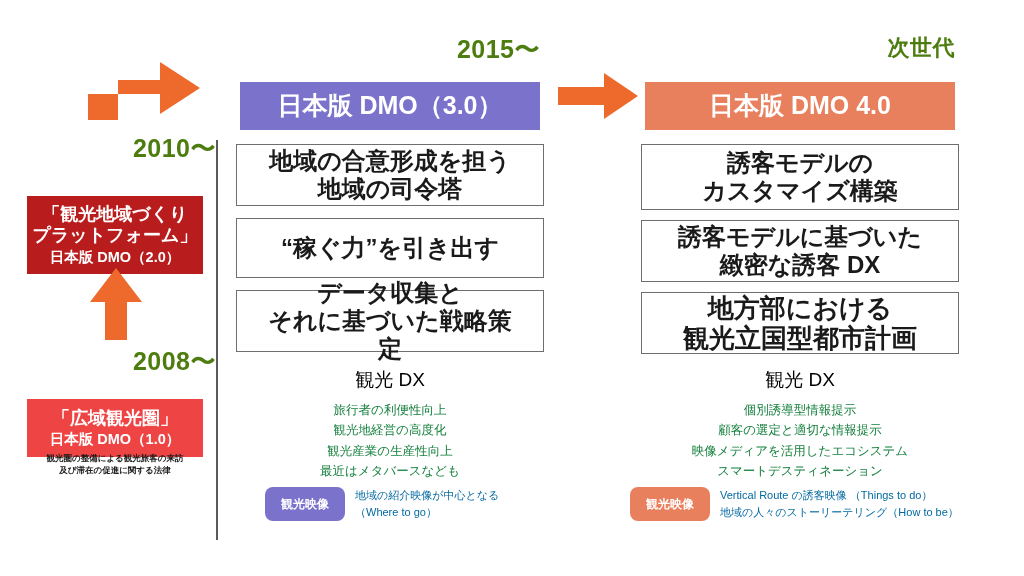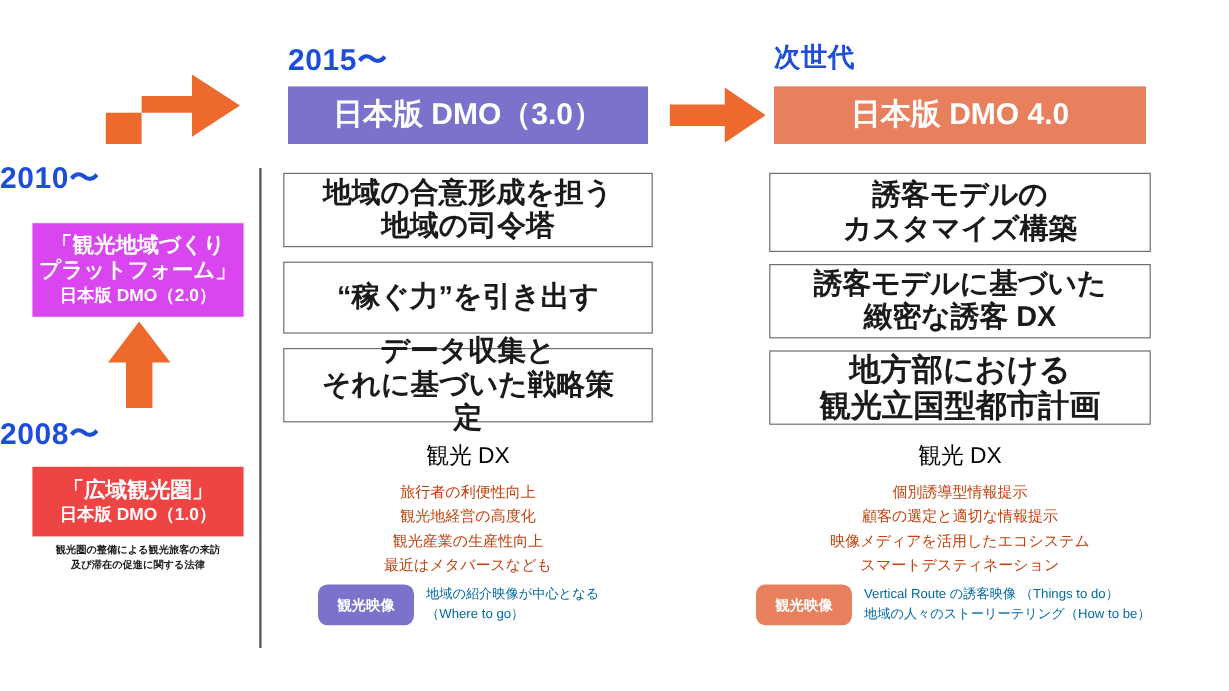--- a/index.html
+++ b/index.html
@@ -17,35 +17,36 @@
     height: 576px;
     background: #ffffff;
     overflow: hidden;
   }
 
   
   .abs { position: absolute; }
 
   
   .era-label {
-    text-align: left;
-    font-weight: bold;
-    color: #1d4ed8;
+    text-align: right;
+    font-weight: bold;
+    color: #4d7c0f;
     letter-spacing: 0.5px;
     white-space: nowrap;
   }
 
   
   .stage-box {
     display: flex;
     flex-direction: column;
     justify-content: center;
     color: #ffffff;
     text-align: center;
     box-sizing: border-box;
+    margin-top: 10px;
   }
   .stage-box .line-main {
     font-weight: bold;
     line-height: 1.18;
   }
   .stage-box .line-sub {
     font-weight: bold;
     line-height: 1.2;
   }
 
@@ -68,21 +69,21 @@
   .dx-title {
     text-align: center;
     font-size: 19px;
     color: #000000;
     white-space: nowrap;
   }
   .dx-list {
     text-align: center;
     font-size: 12.5px;
     line-height: 1.62;
-    color: #c2410c;
+    color: #15803d;
   }
 
   
   .badge-row {
     display: flex;
     align-items: center;
     gap: 10px;
     justify-content: center;
   }
   .video-badge {
@@ -123,21 +124,21 @@
 </style>
 </head>
 <body>
 
 <div id="slide">
 
   <div class="abs divider" style="left:216px; top:140px; height:400px;"></div>
 
   <div class="abs era-label" style="left:0px; top:132px; width:216px; font-size:25px;">2010〜</div>
 
-  <div class="abs stage-box" style="left:27px; top:186px; width:176px; height:78px; background:#d946ef;">
+  <div class="abs stage-box" style="left:27px; top:186px; width:176px; height:78px; background:#b91c1c;">
     <div class="line-main" style="font-size:18px; white-space:pre-line;">「観光地域づくり
 プラットフォーム」</div>
     <div class="line-sub" style="font-size:14.5px; margin-top:2px;">日本版 DMO（2.0）</div>
   </div>
 
   <div class="abs" style="left:90px; top:268px; width:52px; height:72px;">
     <svg class="arrow-svg" viewBox="0 0 52 72" width="52" height="72" aria-hidden="true">
       <polygon points="26,0 52,34 37,34 37,72 15,72 15,34 0,34" fill="#ED6A2C"></polygon>
     </svg>
   </div>

